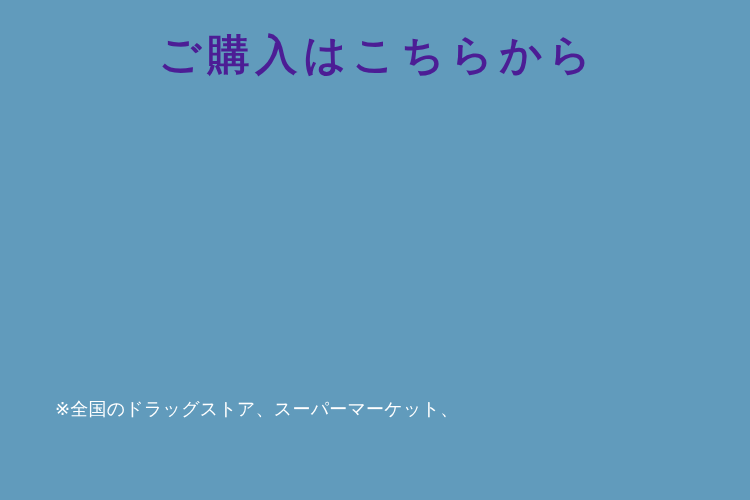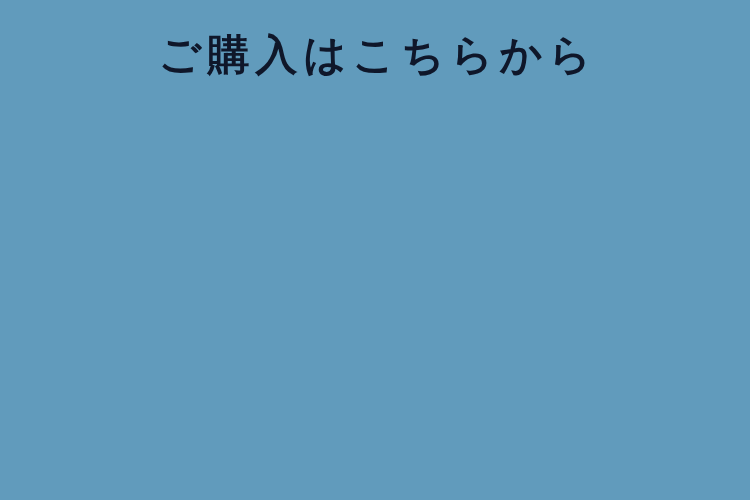--- a/index.html
+++ b/index.html
@@ -28,21 +28,21 @@
   .heading-zone {
     position: absolute;
     left: 0;
     top: 30px;
     width: 750px;
     text-align: center;
   }
   .heading {
     display: inline-block;
     margin: 0;
-    color: #0f172a;
+    color: #4c1d95;
     font-family: "DejaVu Sans", "Liberation Sans", sans-serif;
     font-size: 42px;
     font-weight: 700;
     line-height: 50px;
     letter-spacing: 6px;
     
     text-indent: 6px;
     white-space: nowrap;
   }
 
@@ -79,15 +79,16 @@
 
 <div class="panel">
 
   <div class="heading-zone">
     <h1 class="heading">ご購入はこちらから</h1>
   </div>
 
   <div class="links-slot"></div>
 
   <div class="footnote">
+    <span class="footnote-line">※全国のドラッグストア、スーパーマーケット、</span>
   </div>
 
 </div>
 
 </body></html>

